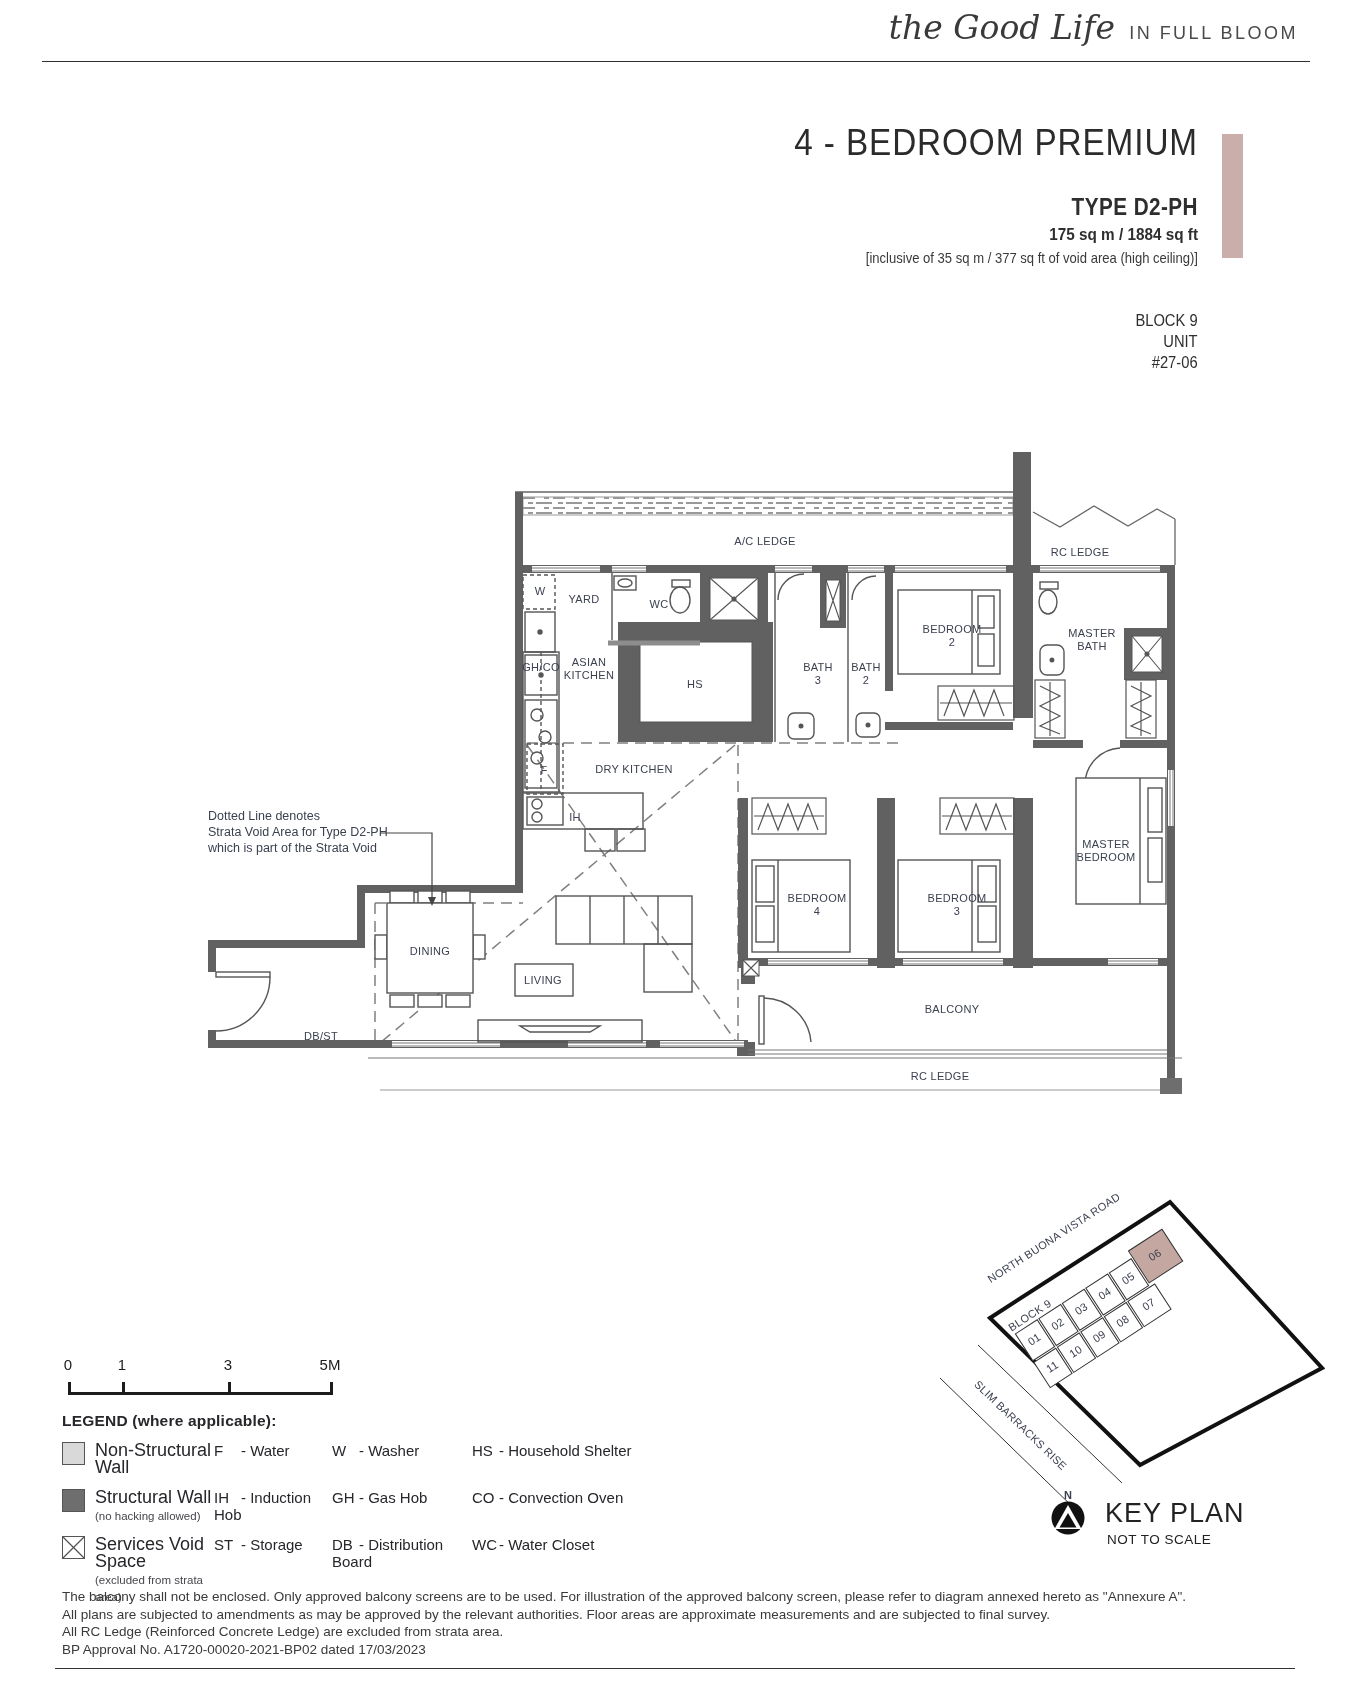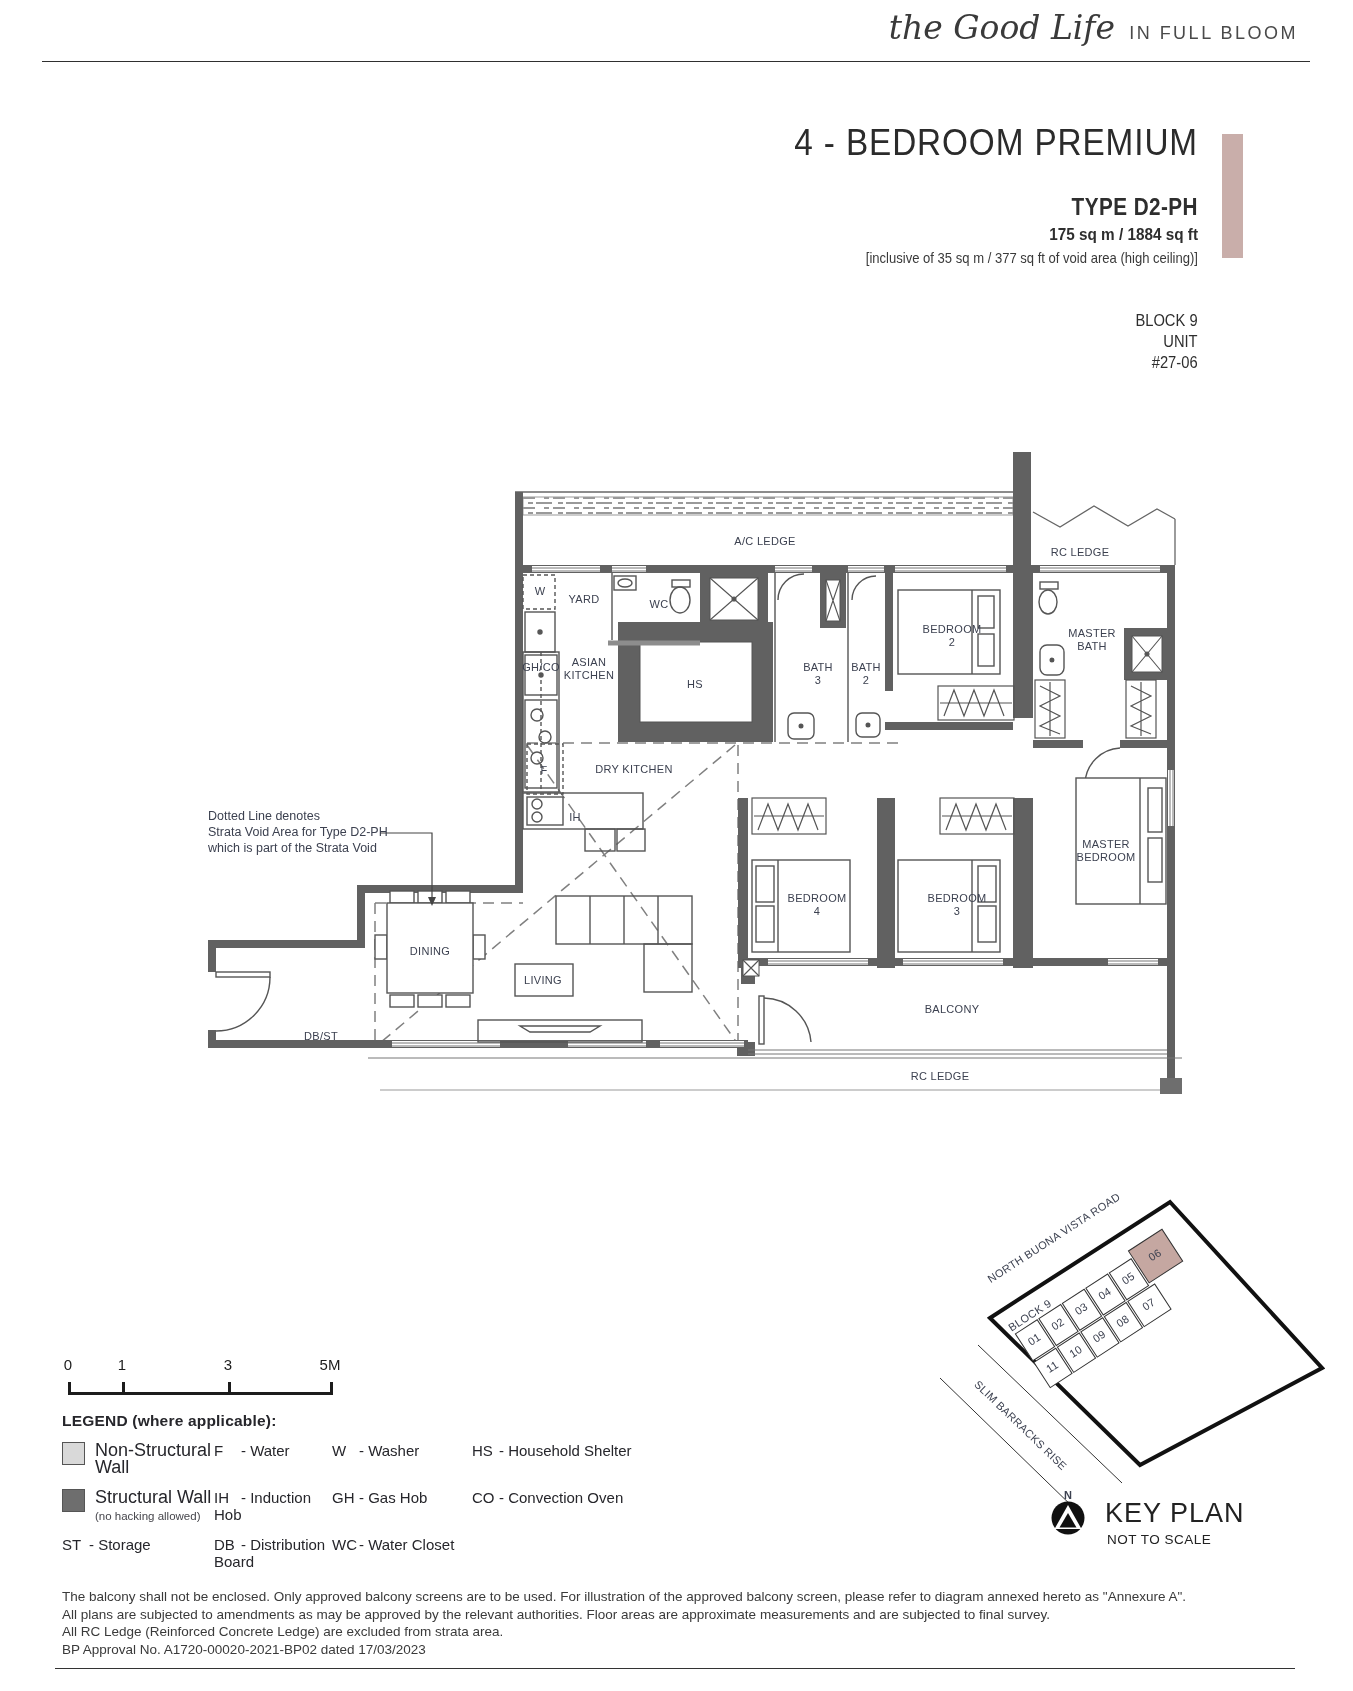--- a/index.html
+++ b/index.html
@@ -339,20 +339,29 @@
 
       <div class="wallitem">
         <span class="swatch dark"></span>
         <span><span class="wl">Structural Wall</span><br>
               <span class="ws">(no hacking allowed)</span></span>
       </div>
       <div class="abbr"><span class="k">IH</span><span>- Induction Hob</span></div>
       <div class="abbr"><span class="k">GH</span><span>- Gas Hob</span></div>
       <div class="abbr"><span class="k">CO</span><span>- Convection Oven</span></div>
 
+      <div class="wallitem">
+        <span class="swatch void">
+          <svg width="21" height="21" viewBox="0 0 21 21">
+            <path d="M0 0 L21 21 M21 0 L0 21" stroke="#555" stroke-width="1.3"></path>
+          </svg>
+        </span>
+        <span><span class="wl">Services Void Space</span><br>
+              <span class="ws">(excluded from strata area)</span></span>
+      </div>
       <div class="abbr"><span class="k">ST</span><span>- Storage</span></div>
       <div class="abbr"><span class="k">DB</span><span>- Distribution Board</span></div>
       <div class="abbr"><span class="k">WC</span><span>- Water Closet</span></div>
     </div>
   </div>
 
   <svg id="keyplan" viewBox="895 1180 430 390">
     <polygon points="990,1318 1170,1202 1322,1368 1140,1465" fill="none" stroke="#111" stroke-width="4"></polygon>
     <g stroke="#333" stroke-width="1" fill="none">
       <path d="M978 1345 L1122 1483"></path>

